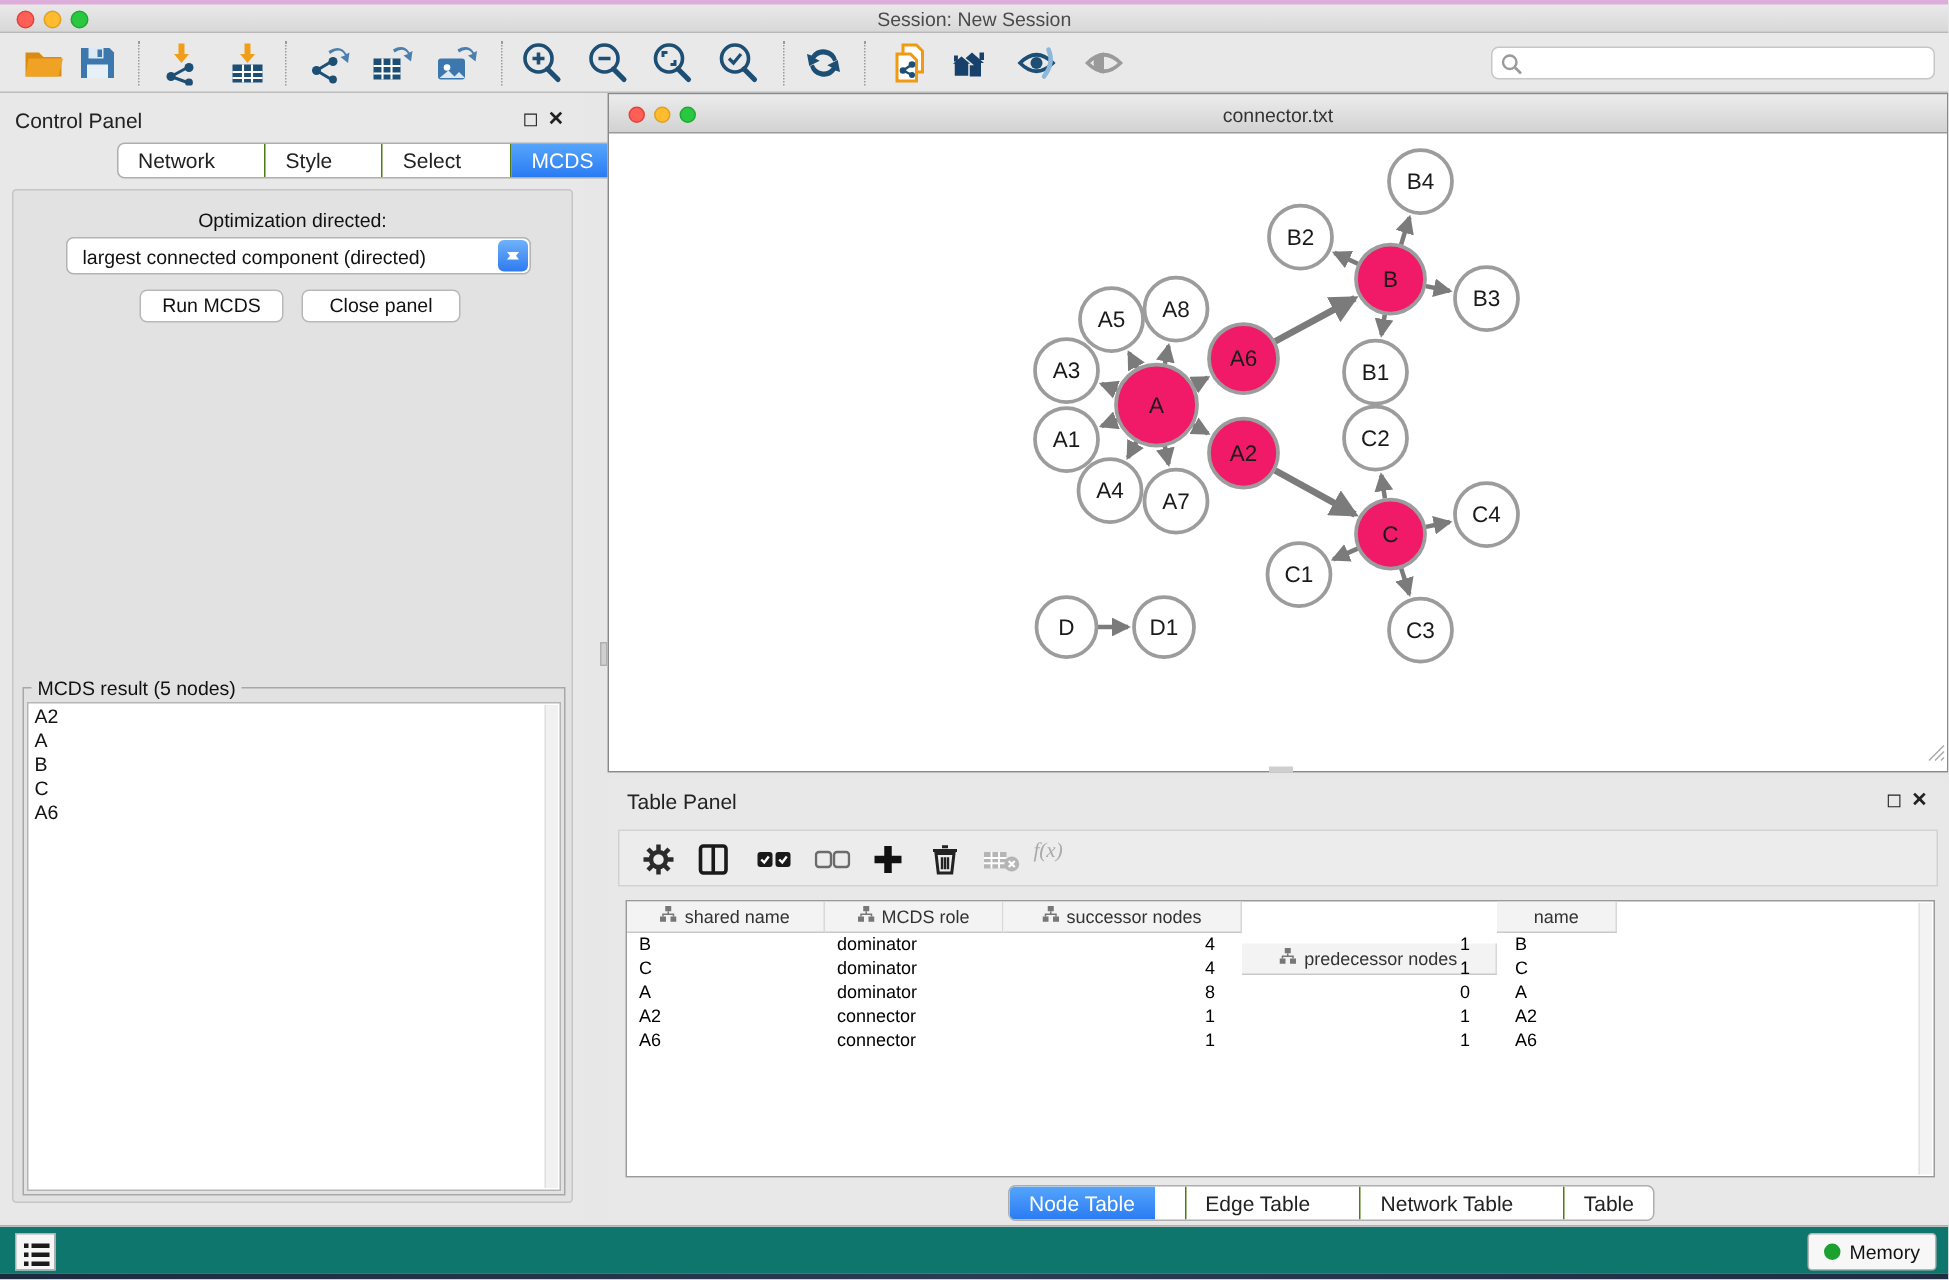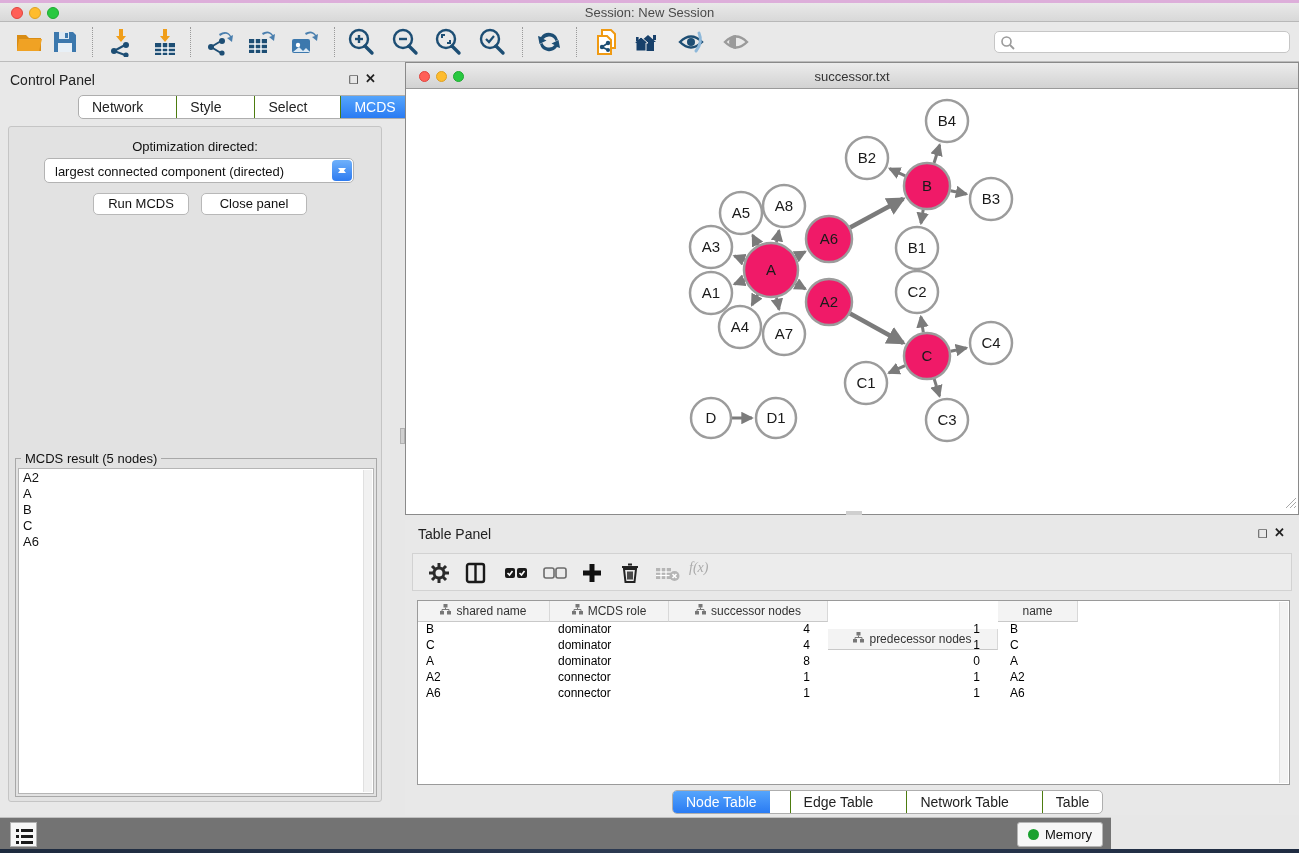--- a/index.html
+++ b/index.html
@@ -90,22 +90,22 @@
     display:flex; align-items:center; justify-content:center; gap:5px; font-size:12px; color:#333; cursor:pointer; }
   .tbody { position:absolute; left:0; top:21px; right:0; bottom:0; }
   .trow { display:flex; height:16px; }
   .td { font-size:12px; color:#000; height:16px; line-height:15px; white-space:nowrap; overflow:hidden; }
   .td.left { text-align:left; padding-left:8px; }
   .td.right { text-align:right; padding-right:18px; }
   .td.name { text-align:left; padding-left:12px; }
   .tscroll { position:absolute; right:1px; top:1px; bottom:1px; width:9px; background:#f3f3f3; border-left:1px solid #e2e2e2; }
 
   
-  .statusbar { position:absolute; left:0; top:817px; width:1111px; height:32px;
-    background:#737373; border-top:1px solid #c0c0c0; }
+  .statusbar { position:absolute; left:0; top:817px; width:1299px; height:32px;
+    background:#0f766e; border-top:1px solid #c0c0c0; }
   .list-btn { position:absolute; left:10px; top:4px; width:27px; height:25px; background:#f6f6f6;
     border:1px solid #b0b0b0; cursor:pointer; }
   .mem-btn { position:absolute; right:8px; top:4px; width:86px; height:25px; background:#f7f7f7;
     border:1px solid #b5b5b5; border-radius:3px; cursor:pointer; font-size:13px; color:#111;
     display:flex; align-items:center; justify-content:center; gap:6px; }
   .mem-dot { width:11px; height:11px; border-radius:50%; background:#1aa12f; }
   .deskstrip { position:absolute; left:0; top:849px; width:1299px; height:4px;
     background:linear-gradient(90deg,#1d2a3e,#2c3a52,#1f2c42); }
 </style>
 </head>
@@ -306,21 +306,21 @@
           </div>
       </div>
     </div>
   </div>
 
   <div class="netwin">
     <div class="nw-title">
       <div class="nw-dot tl-red" style="left:13px"></div>
       <div class="nw-dot tl-yellow" style="left:30px"></div>
       <div class="nw-dot tl-green" style="left:47px"></div>
-      <div class="title">successor.txt</div>
+      <div class="title">connector.txt</div>
     </div>
     <div class="net-canvas">
       <svg id="graph-svg" width="892" height="425">
           <defs>
             <marker id="arrow" viewBox="0 0 10 10" refX="8.5" refY="5" markerWidth="4.2" markerHeight="4.2" orient="auto" markerUnits="strokeWidth">
               <path d="M0,0 L10,5 L0,10 z" fill="#7B7B7B"></path>
             </marker>
           </defs>
           <line x1="351.95909988068655" y1="155.22228977330448" x2="346.64366082081557" y2="145.12295555954955" stroke="#7B7B7B" stroke-width="3" marker-end="url(#arrow)"></line>
           <line x1="370.57367788012294" y1="152.56035505170252" x2="373.0235018927474" y2="140.49968298955133" stroke="#7B7B7B" stroke-width="3" marker-end="url(#arrow)"></line>

